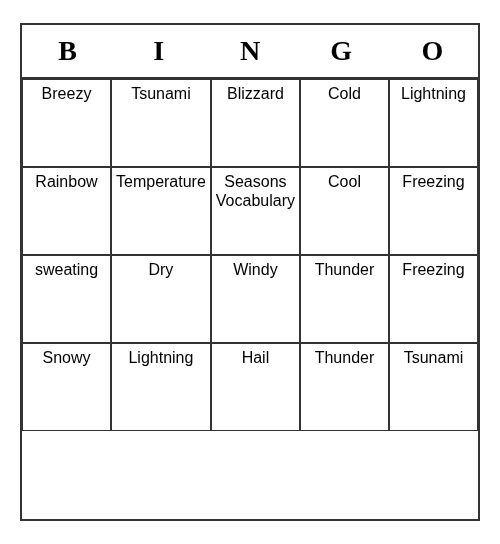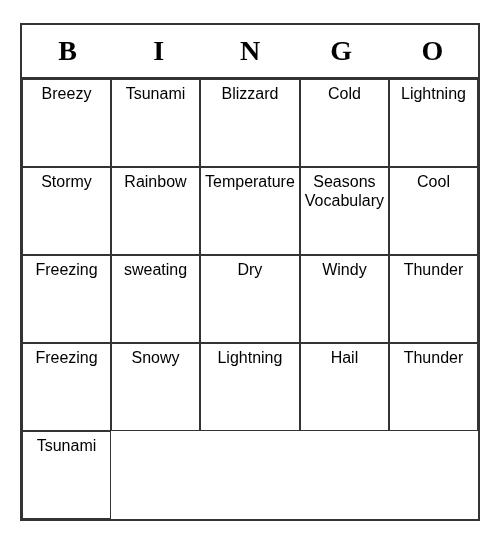--- a/index.html
+++ b/index.html
@@ -75,23 +75,20 @@
       <div class="bingo-cell">
         <span class="md">Blizzard</span>
       </div>
       <div class="bingo-cell">
         <span class="xl">Cold</span>
       </div>
       <div class="bingo-cell">
         <span class="sm">Lightning</span>
       </div>
       <div class="bingo-cell">
-        <span class="lg">Stormy</span>
-      </div>
-      <div class="bingo-cell">
         <span class="md">Rainbow</span>
       </div>
       <div class="bingo-cell">
         <span class="xs">Temperature</span>
       </div>
       <div class="bingo-cell">
         <span class="xs">Seasons Vocabulary</span>
       </div>
       <div class="bingo-cell">
         <span class="xl">Cool</span>

